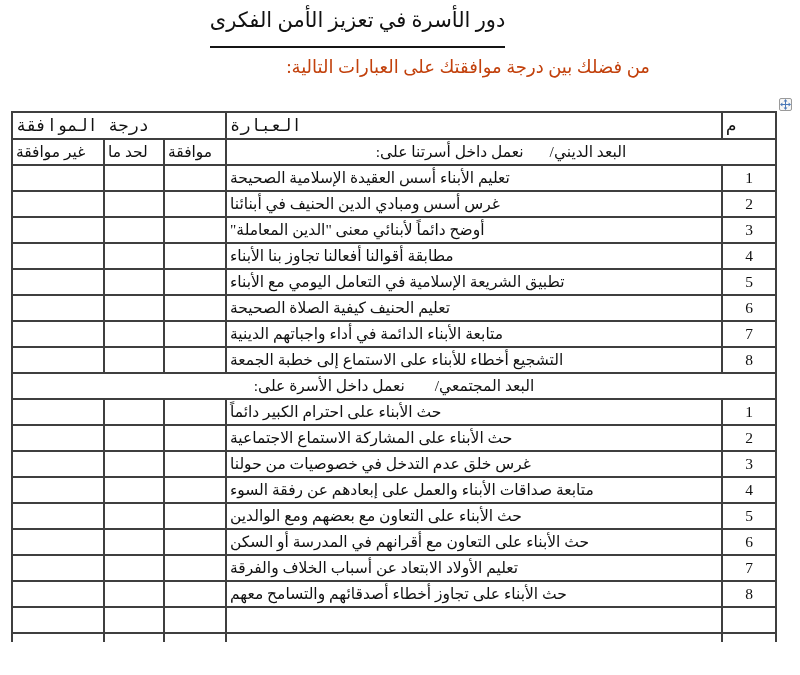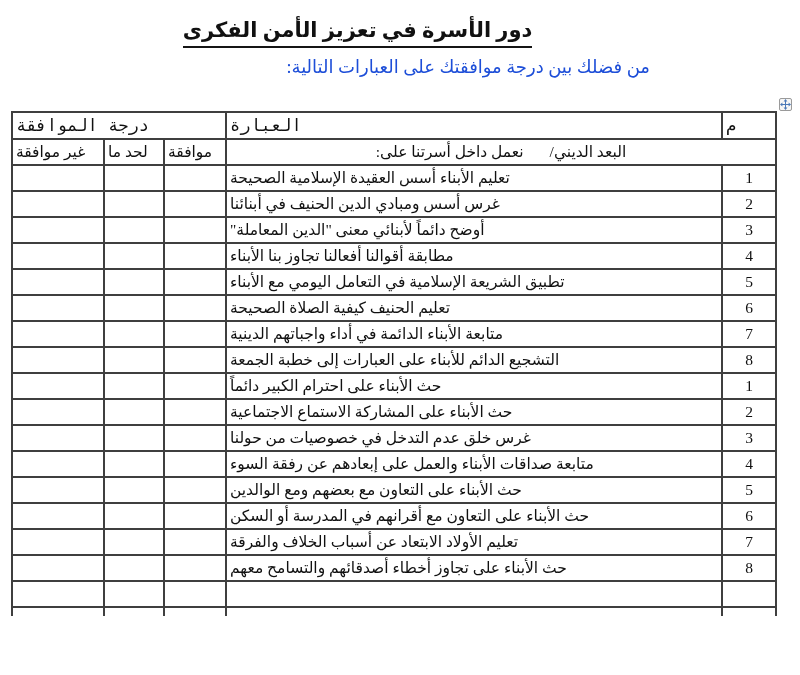--- a/index.html
+++ b/index.html
@@ -9,29 +9,28 @@
     font-family:"Liberation Serif","DejaVu Sans",serif;
     direction:rtl;
   }
   
   .title-wrap{
     position:absolute;top:8px;left:0;width:715px;
     text-align:center;
   }
   .title-text{
     display:inline-block;
-    font-size:21px;font-weight:bold;
+    font-size:21px;font-weight:normal;
     border-bottom:2px solid #151515;
-    padding-bottom:3px;
+    padding-bottom:13px;
     letter-spacing:0.2px;
-    margin-top:10px;
   }
   .subtitle{
     position:absolute;top:56px;right:150px;
-    font-size:18px;color:#1d4ed8;
+    font-size:18px;color:#c2410c;
   }
   
   .move-handle{
     position:absolute;top:98px;left:779px;width:13px;height:13px;
     background:#f6f6f6;border:1px solid #9a9a9a;border-radius:2px;
     box-sizing:border-box;display:flex;align-items:center;justify-content:center;
   }
   
   table.survey{
     position:absolute;top:111px;right:23px;width:764px;
@@ -148,26 +147,31 @@
     </tr>
     <tr>
       <td class="numcell">7</td>
       <td class="stmt">متابعة الأبناء الدائمة في أداء واجباتهم الدينية</td>
       <td class="opt"></td>
       <td class="opt"></td>
       <td class="opt"></td>
     </tr>
     <tr>
       <td class="numcell">8</td>
-      <td class="stmt">التشجيع الدائم للأبناء على العبارات إلى خطبة الجمعة</td>
-      <td class="opt"></td>
-      <td class="opt"></td>
-      <td class="opt"></td>
-    </tr>
-
+      <td class="stmt">التشجيع أخطاء للأبناء على الاستماع إلى خطبة الجمعة</td>
+      <td class="opt"></td>
+      <td class="opt"></td>
+      <td class="opt"></td>
+    </tr>
+
+    <tr>
+      <td colspan="5" class="section">
+        <span class="b">البعد المجتمعي/</span><span class="gap2">نعمل داخل الأسرة على:</span>
+      </td>
+    </tr>
 
     <tr>
       <td class="numcell">1</td>
       <td class="stmt">حث الأبناء على احترام الكبير دائماً</td>
       <td class="opt"></td>
       <td class="opt"></td>
       <td class="opt"></td>
     </tr>
     <tr>
       <td class="numcell">2</td>

